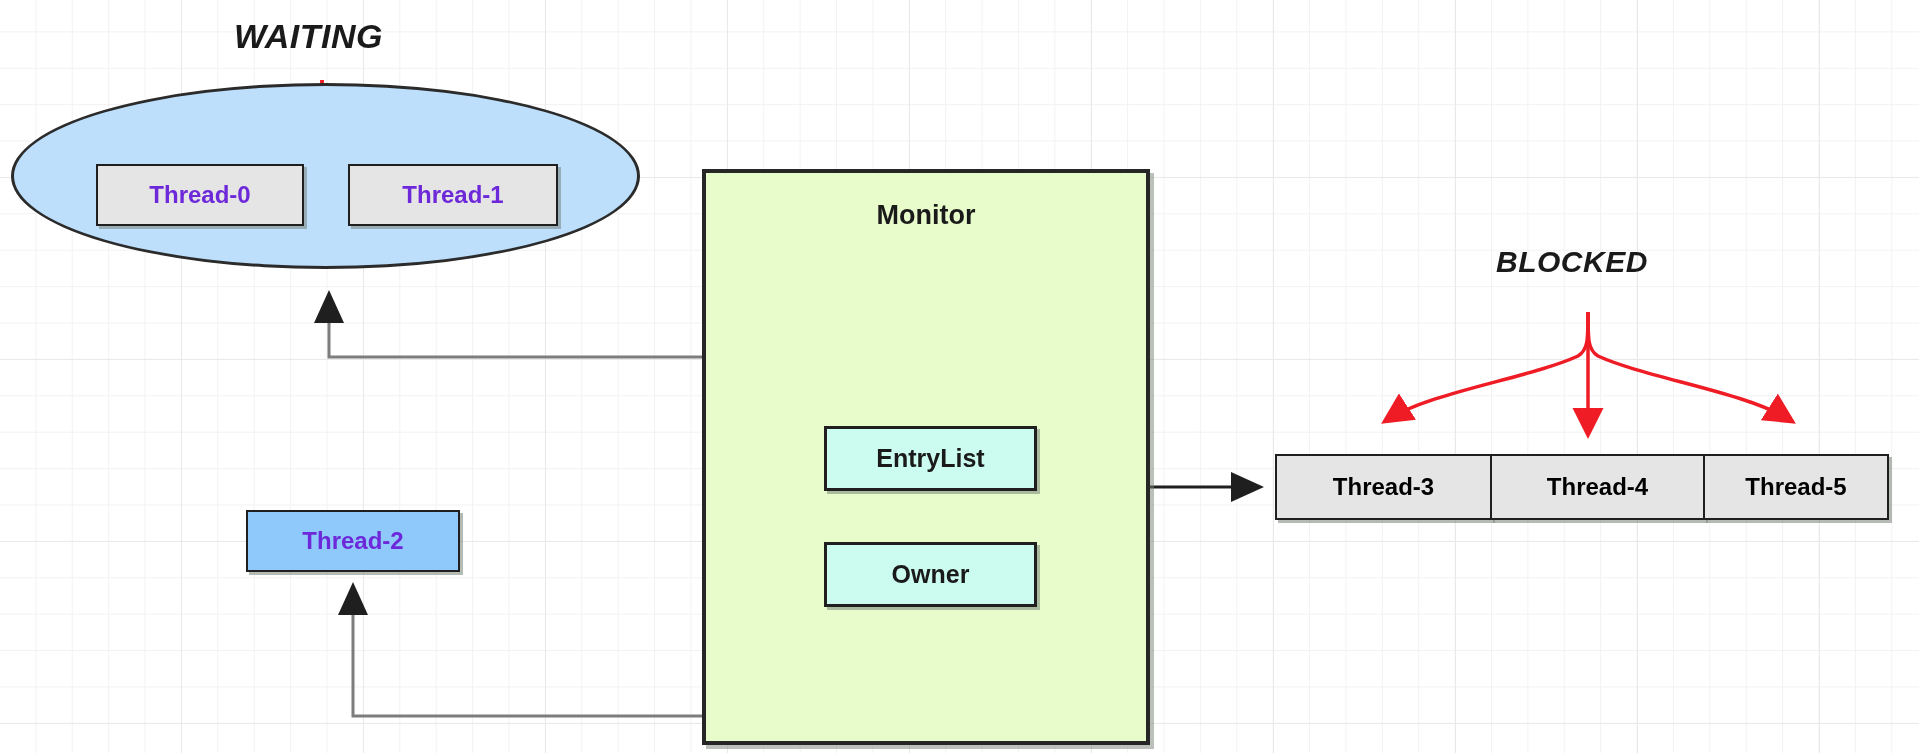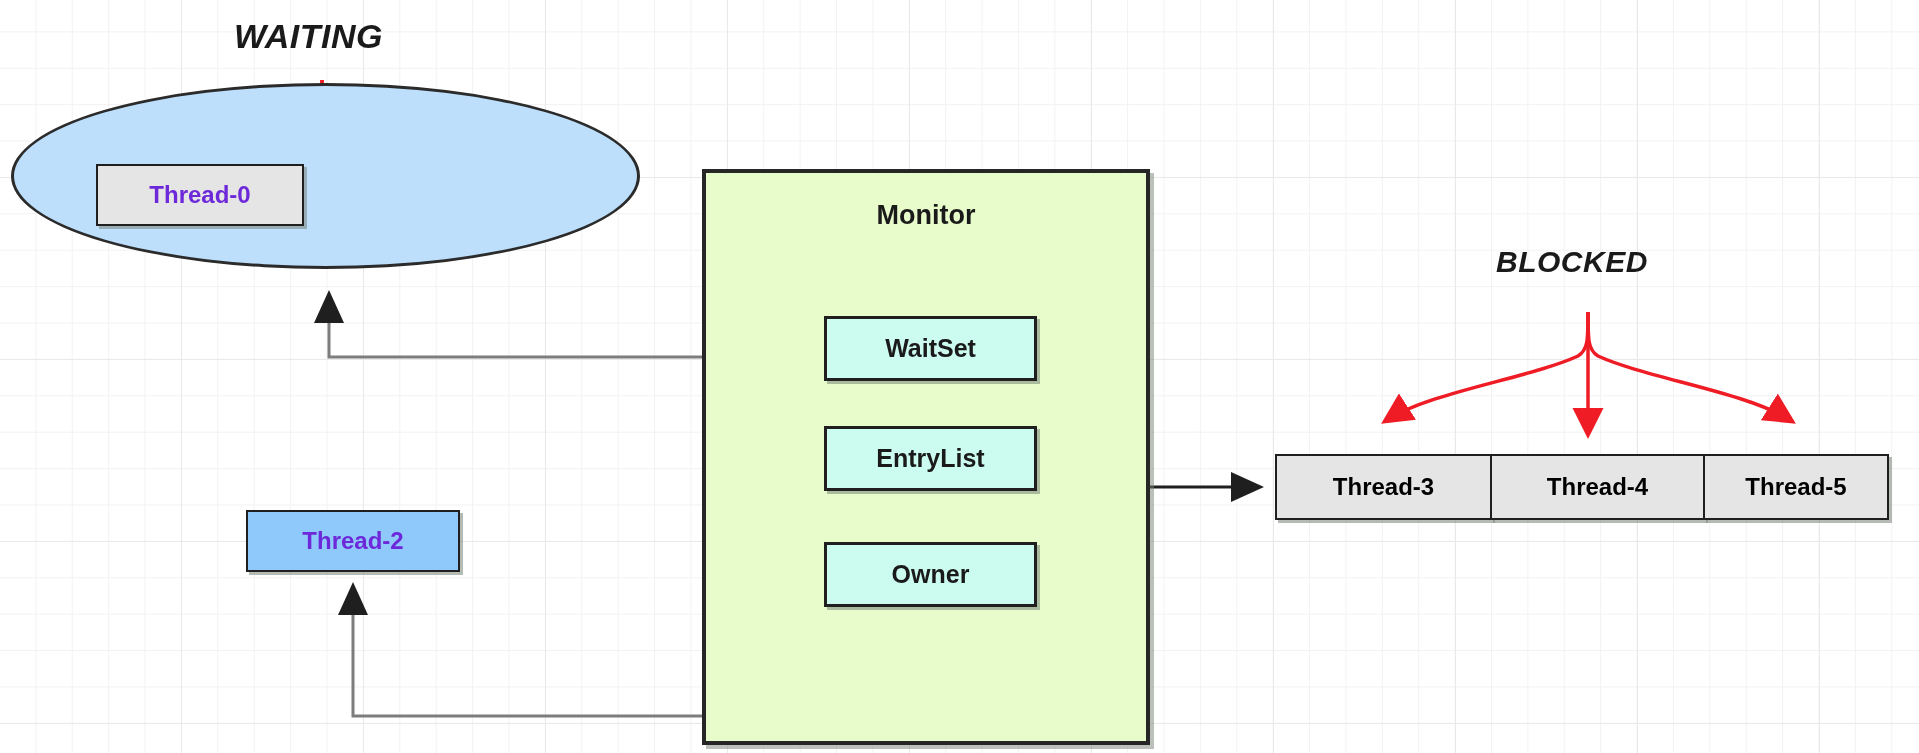--- a/index.html
+++ b/index.html
@@ -192,27 +192,27 @@
       <path d="M1588,312 C1588,340 1588,350 1598,356 C1646,378 1746,392 1790,420" fill="none" stroke="#ef1c26" stroke-width="3.5" marker-end="url(#arrow-red)"></path>
     </g>
   </svg>
 
   <div class="state-label" id="label-waiting">WAITING</div>
 
   <div id="waiting-ellipse"></div>
 
   <div class="thread-box" id="thread-0">Thread-0</div>
 
+  <div class="thread-box" id="thread-1">Thread-1</div>
 
   <div class="thread-box" id="thread-2">Thread-2</div>
 
   <div id="monitor-box">
     <div id="monitor-title">Monitor</div>
 
-    <div class="monitor-item" id="item-waitset">WaitSet</div>
 
     <div class="monitor-item" id="item-entrylist">EntryList</div>
 
     <div class="monitor-item" id="item-owner">Owner</div>
   </div>
 
   <div class="state-label" id="label-blocked">BLOCKED</div>
 
   <div class="blocked-box" id="thread-3">Thread-3</div>
 

